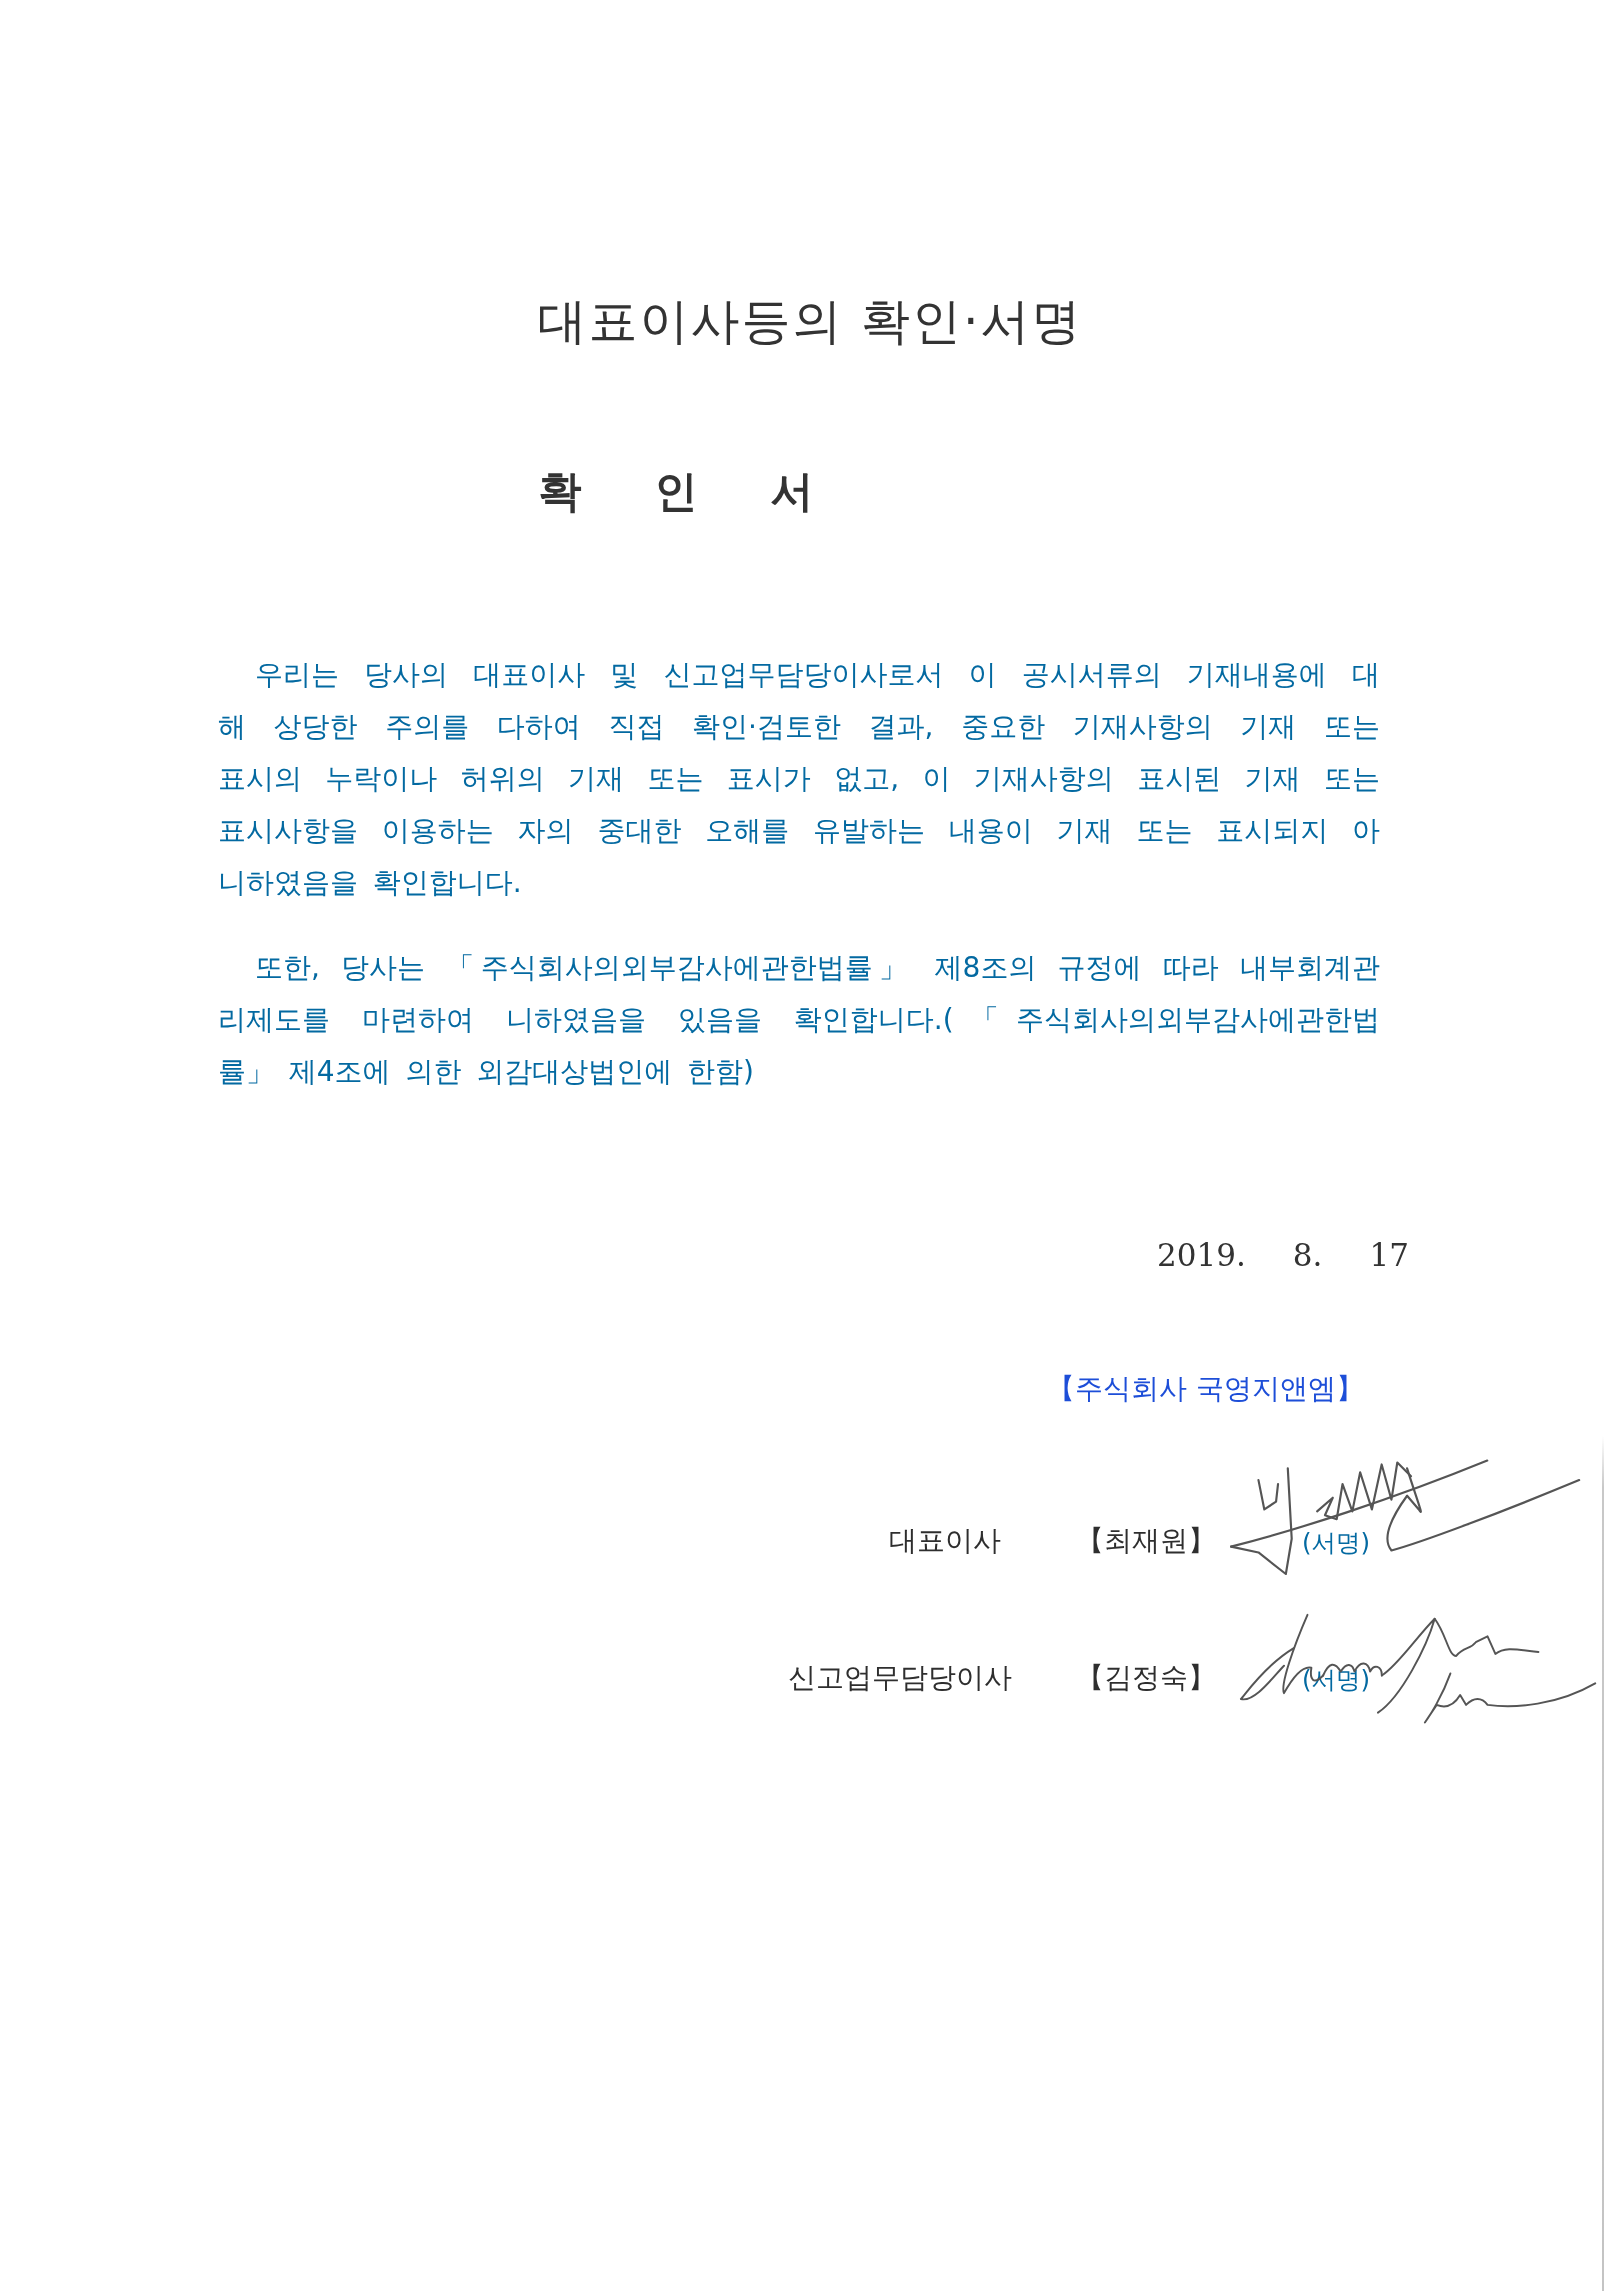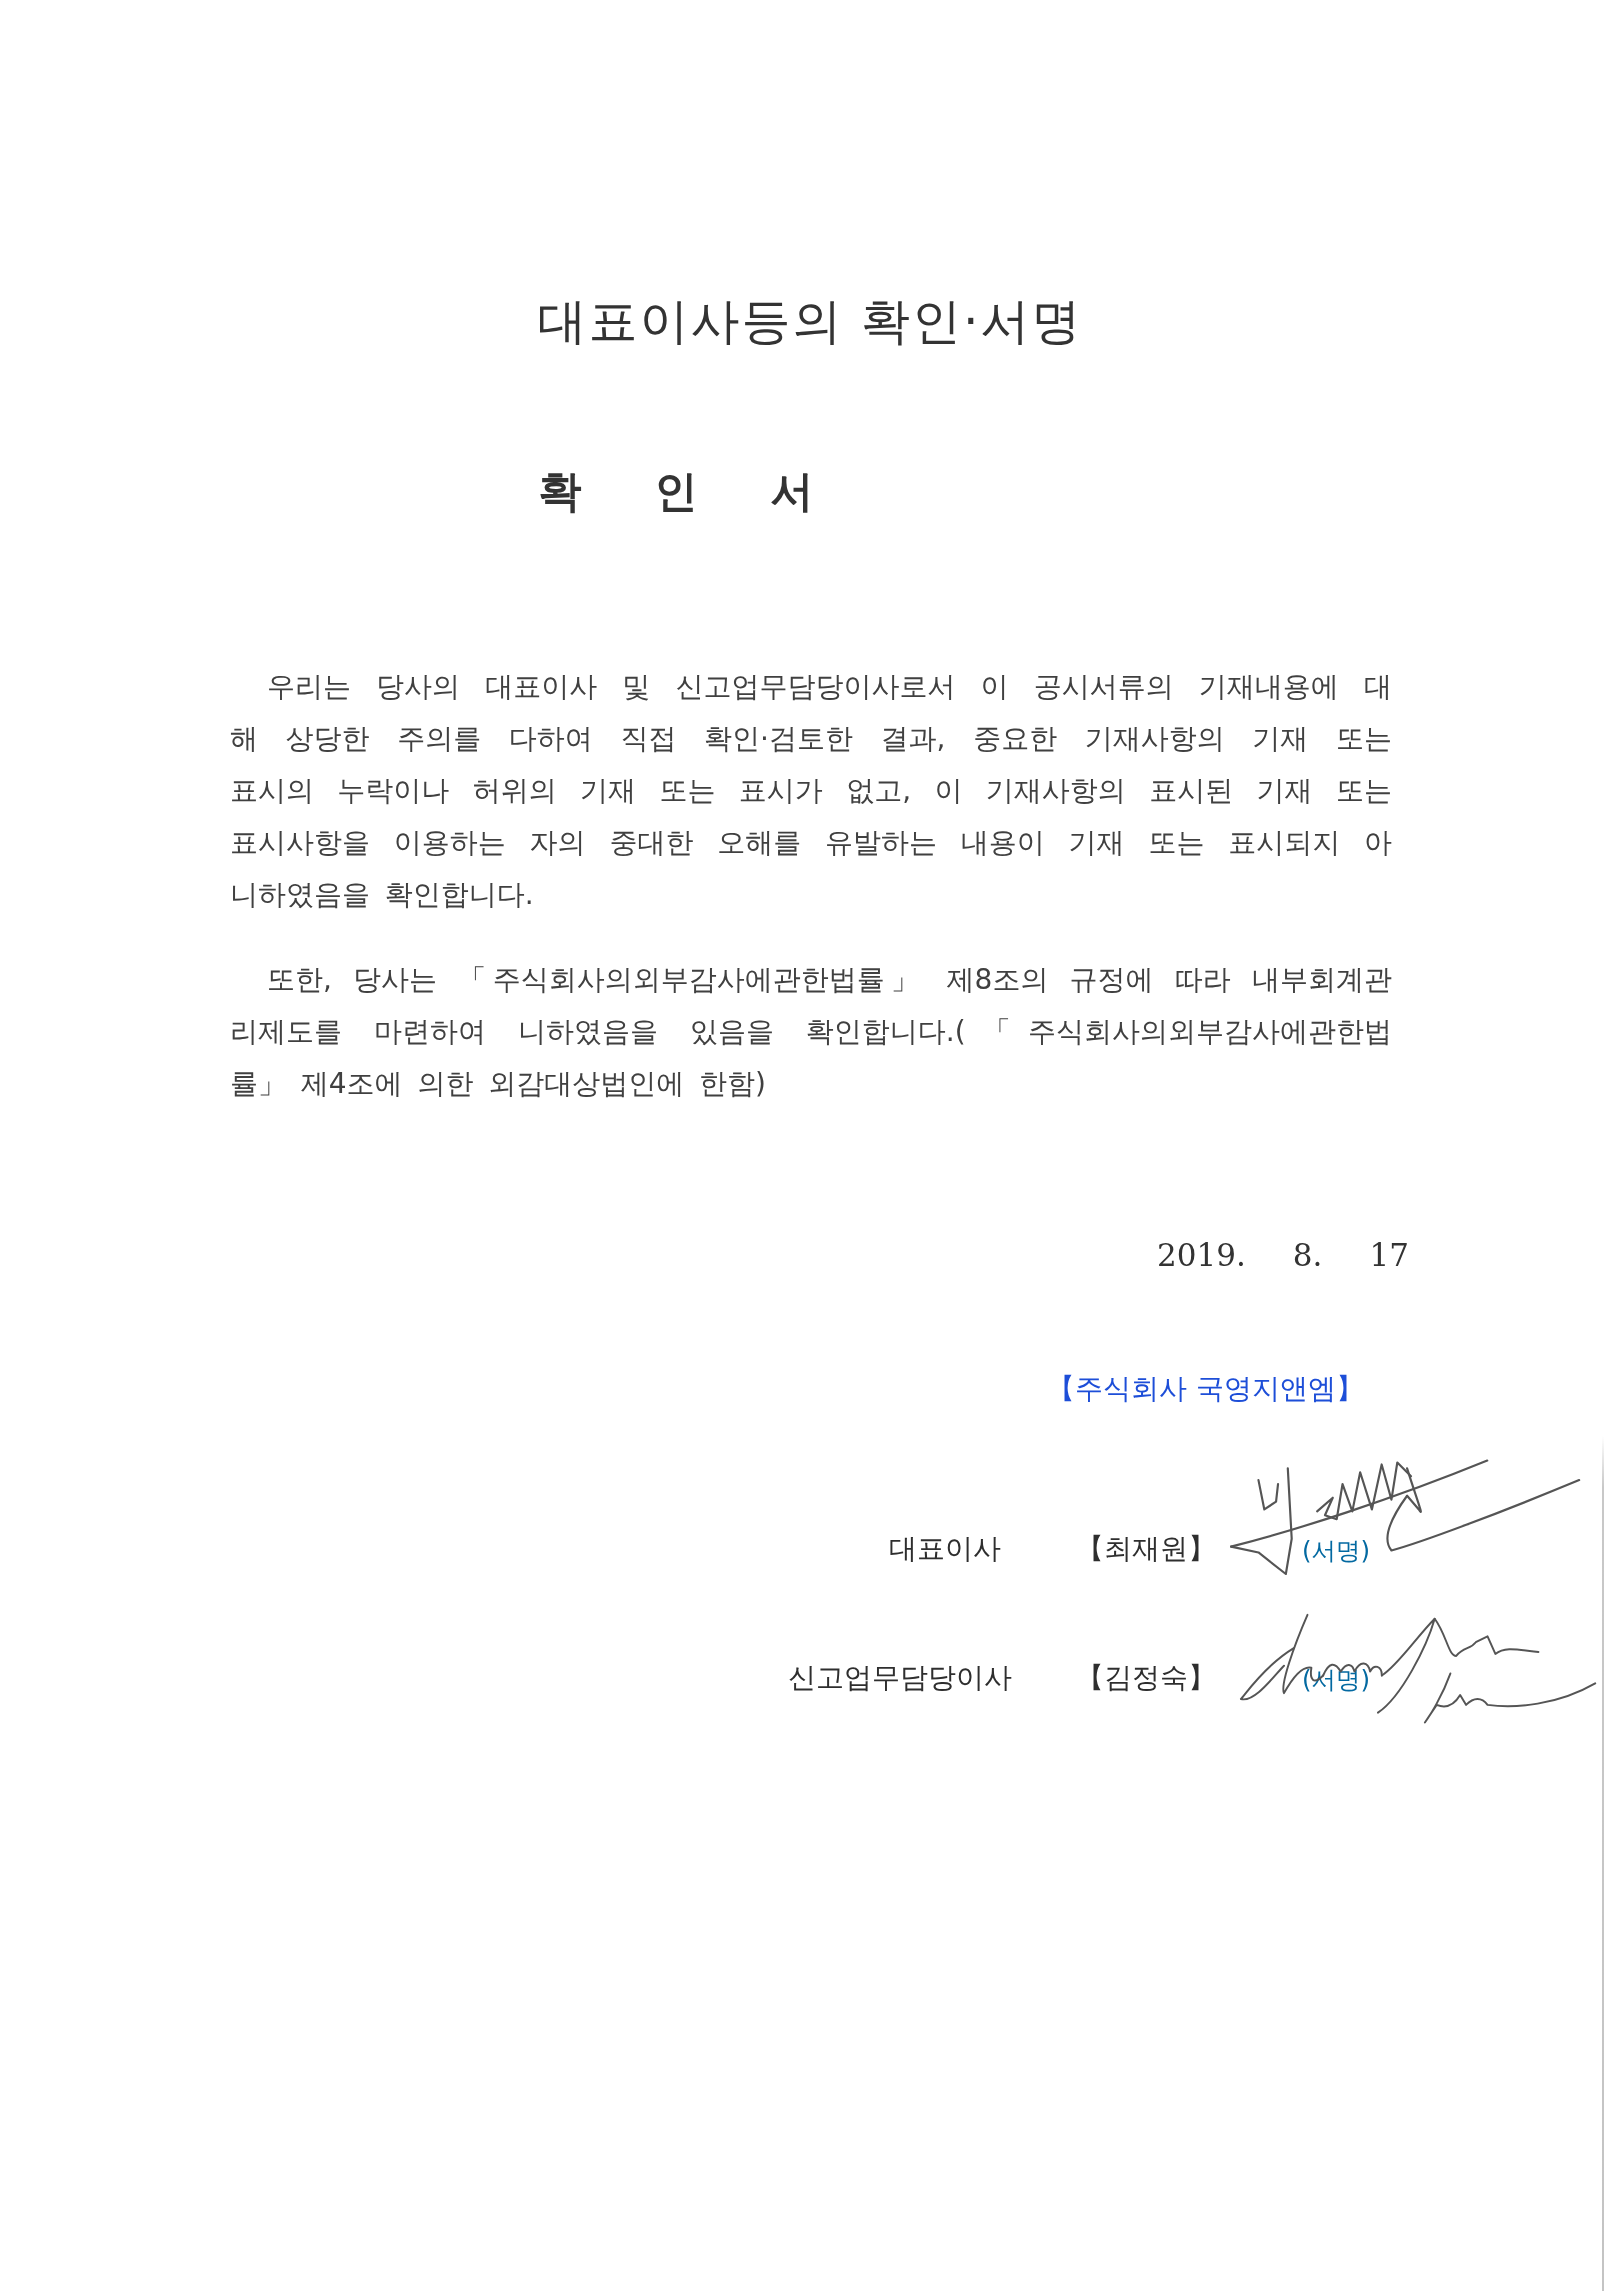--- a/index.html
+++ b/index.html
@@ -40,26 +40,26 @@
     font-size: 43px;
     letter-spacing: 29px;
     color: #333333;
     margin: 0;
     text-indent: 29px;
   }
   .para {
     position: absolute;
     left: 218px;
     width: 1162px;
-    margin: 12px;
+    margin: 0;
     font-size: 28px;
     line-height: 52px;
     text-align: justify;
     text-align-last: left;
-    color: #404040;
+    color: #0369a1;
     word-spacing: 5.9px;
   }
   .para .line {
     display: block;
     text-align: justify;
     text-align-last: justify;
     white-space: nowrap;
   }
   .para .line.last {
     text-align-last: left;
@@ -143,21 +143,21 @@
   <div class="para p2">
     <span class="line indent">또한, 당사는 「주식회사의외부감사에관한법률」 제8조의 규정에 따라 내부회계관</span>
     <span class="line">리제도를 마련하여 니하였음을 있음을 확인합니다.(「주식회사의외부감사에관한법</span>
     <span class="line last">률」 제4조에 의한 외감대상법인에 한함)</span>
   </div>
 
   <div class="date">2019.  8.  17</div>
 
   <div class="company">【주식회사 국영지앤엠】</div>
 
-  <div class="signer row1" style="left:0;width:1620px;height:59px;margin-top:8px;">
+  <div class="signer row1" style="left:0;width:1620px;height:59px;">
     <span class="role">대표이사</span>
     <span class="name">【최재원】</span>
     <span class="seal" style="top:3.9px;">(서명)</span>
   </div>
 
   <svg class="signature" style="left:1215px;top:1441px;" width="392" height="176" viewBox="0 0 400 180">
     <g fill="none" stroke="#555555" stroke-width="2.2" stroke-linecap="round" stroke-linejoin="round">
       <path d="M44 40 L50 70 L62 62 L64 44"></path>
       <path d="M74 28 L78 100 L72 136 L44 114 L16 108"></path>
       <path d="M16 108 C80 92 180 60 278 20"></path>

